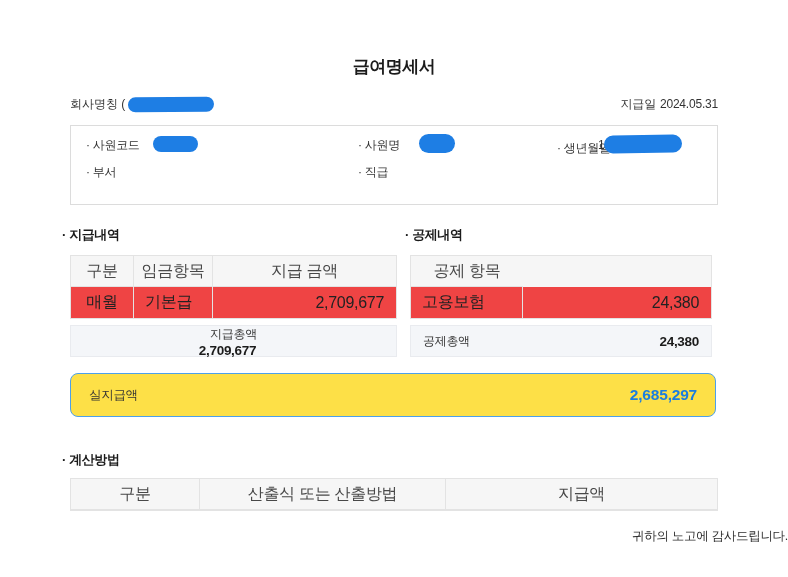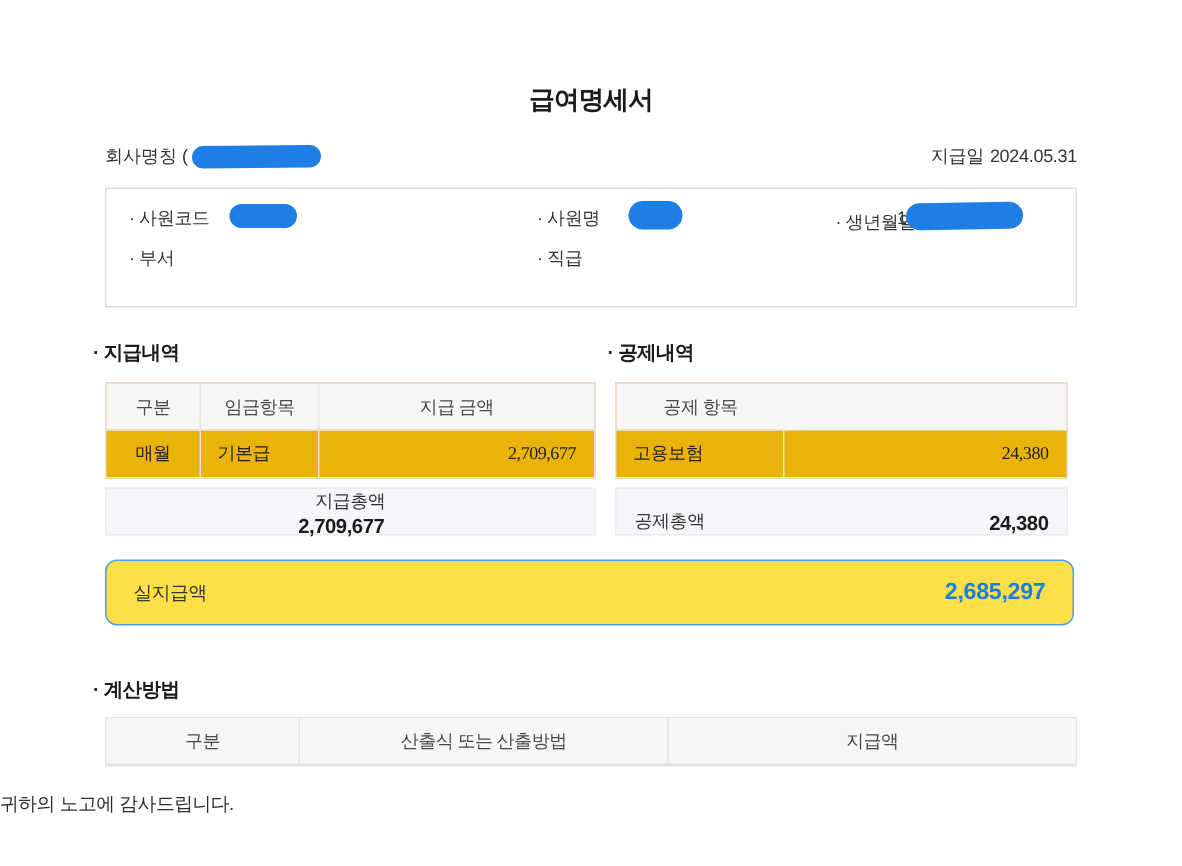--- a/index.html
+++ b/index.html
@@ -90,25 +90,24 @@
     letter-spacing: -0.4px;
   }
   .h-pay { top: 226px; left: 62px; }
   .h-ded { top: 226px; left: 405px; }
   .h-calc { top: 451px; left: 62px; }
 
   
   .table {
     position: absolute;
     border: 1px solid #e3e3e3;
-    background: #eab308;
-    font-size: 12px;
+    background: #ef4444;
+    font-size: 16px;
     color: #222;
     letter-spacing: -0.3px;
-    font-family: Liberation Serif, serif;
   }
   .tr { display: grid; height: 31px; }
   .pay-table  { top: 255px; left: 70px;  width: 327px; }
   .pay-table .tr  { grid-template-columns: 63px 79px 183px; }
   .ded-table  { top: 255px; left: 410px; width: 302px; }
   .ded-table .tr  { grid-template-columns: 112px 188px; }
   .calc-table { top: 478px; left: 70px;  width: 648px; }
   .calc-table .tr { grid-template-columns: 129px 246px 271px; }
   .tr.th { background: #f6f6f6; color: #484848; }
   .tr.th .td { border-bottom: 1px solid #e3e3e3; }
@@ -130,21 +129,21 @@
     height: 32px;
     background: #f4f6f9;
     border: 1px solid #e9ebef;
     display: flex;
     align-items: center;
     font-size: 12px;
     color: #333;
     letter-spacing: -0.3px;
   }
   .total-pay { left: 70px; width: 327px; flex-direction: column; }
-  .total-ded { left: 410px; width: 302px; align-items: flex-end; }
+  .total-ded { left: 410px; width: 302px; }
   .total-pay .t-label { width: 142px; text-align: center; }
   .total-ded .t-label { padding-left: 12px; }
   .t-amount {
     flex: 1;
     text-align: right;
     padding-right: 12px;
     font-size: 13.5px;
     font-weight: 700;
     color: #1b1b1b;
   }
@@ -167,21 +166,21 @@
     font-size: 15.5px;
     font-weight: 700;
     color: #1a7de0;
     letter-spacing: -0.2px;
   }
 
   
   .footer {
     position: absolute;
     top: 528px; left: 0; right: 0;
-    text-align: left;
+    text-align: right;
     font-size: 12.5px;
     color: #2c2c2c;
     letter-spacing: -0.3px;
   }
 </style>
 </head>
 <body>
 
 <div class="page">
 

